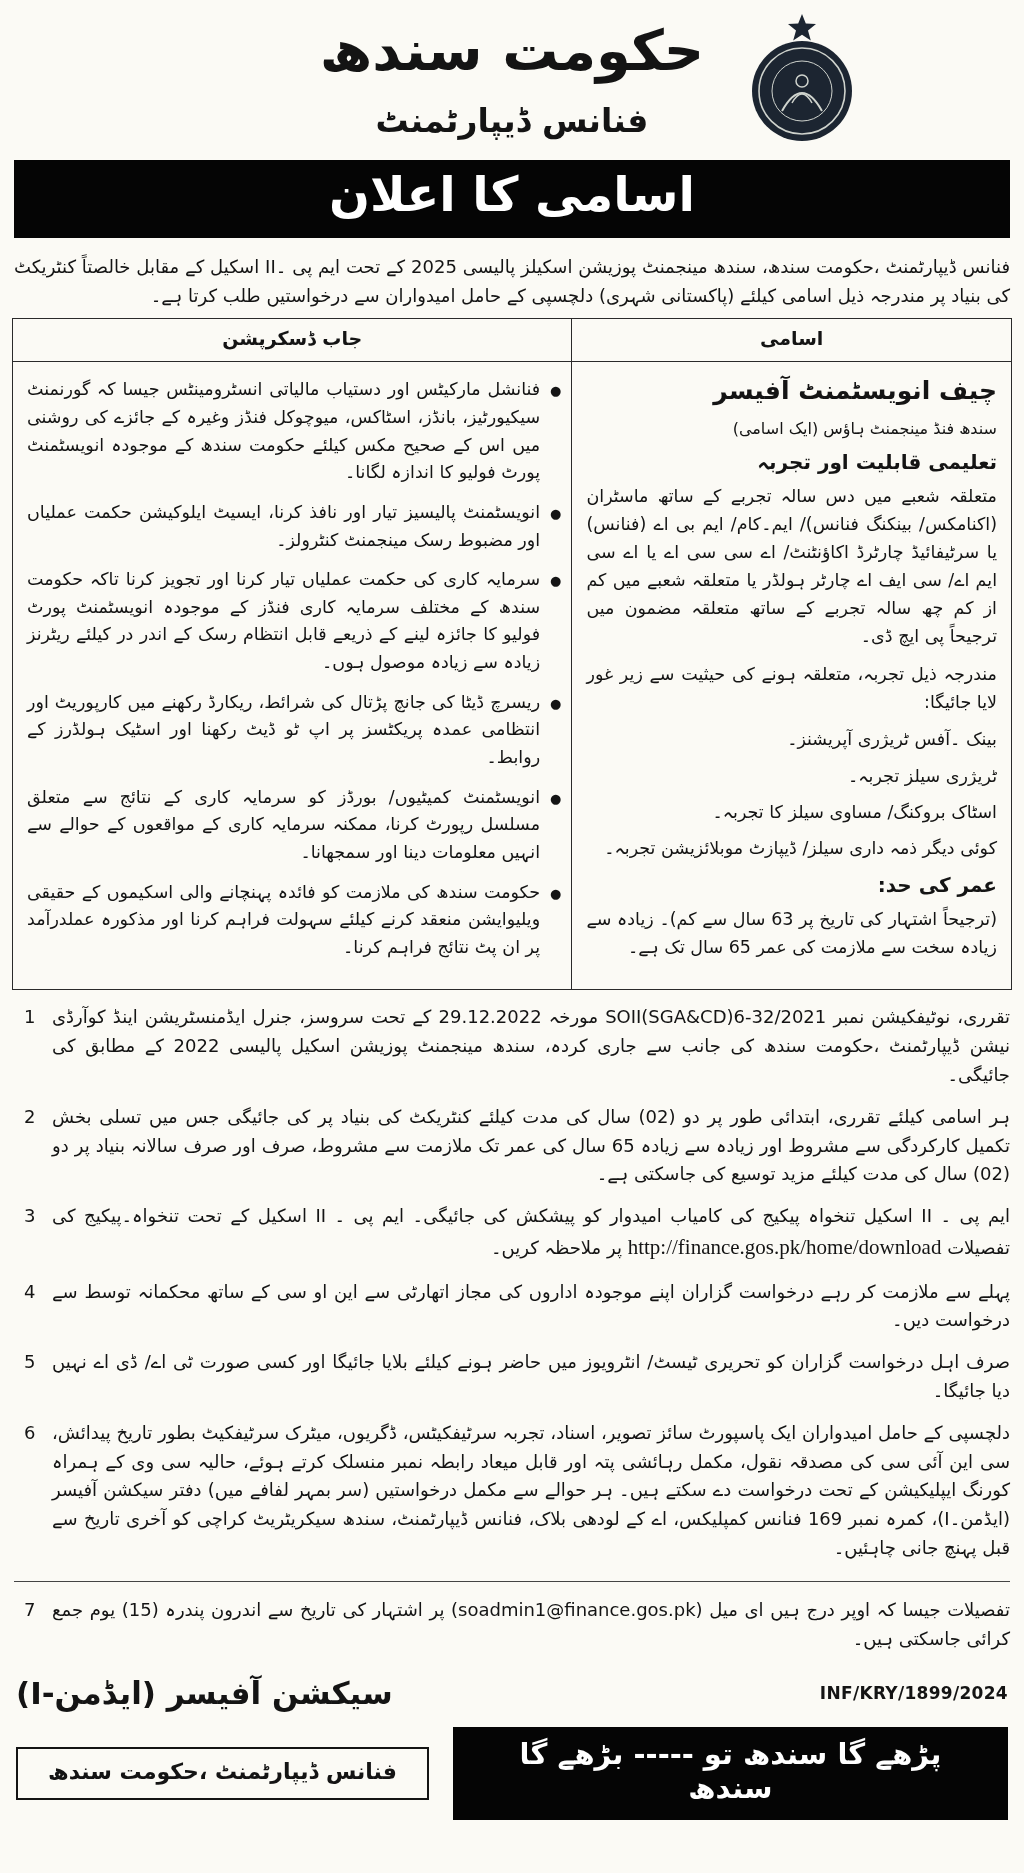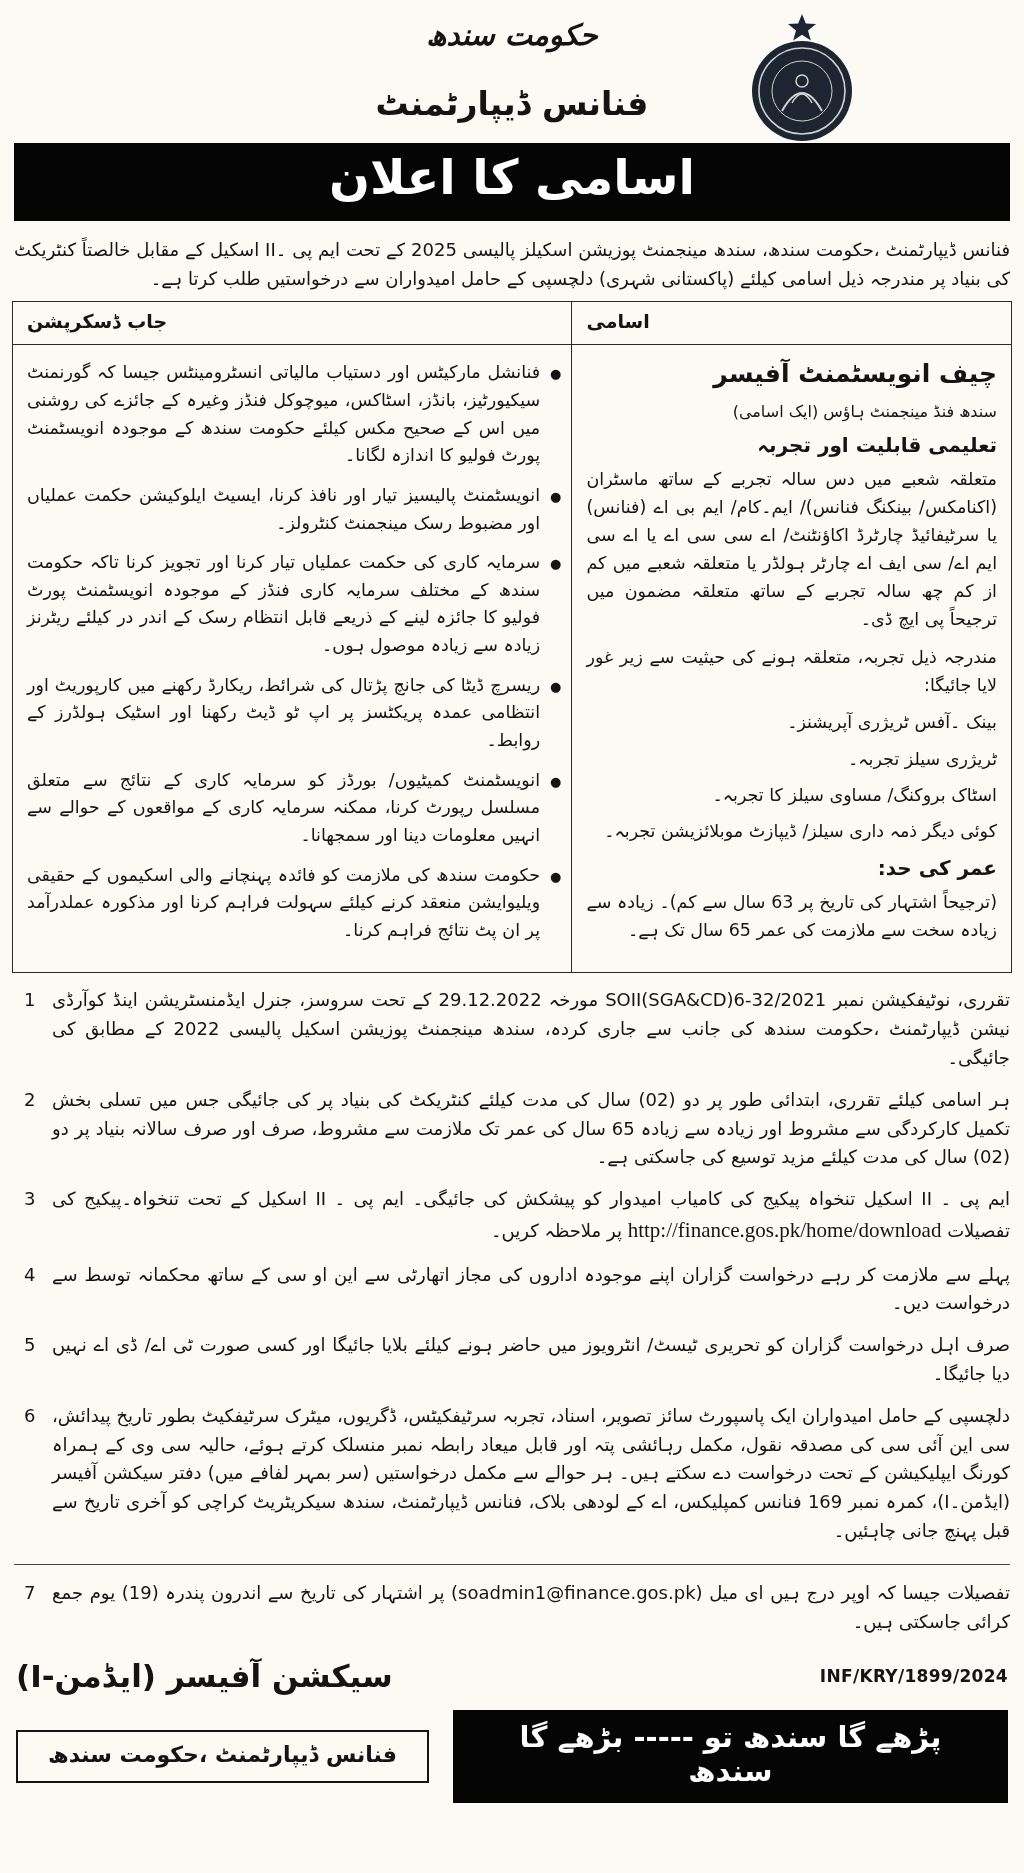--- a/index.html
+++ b/index.html
@@ -3,34 +3,34 @@
 <meta charset="utf-8">
 <style>
 *{margin:0;padding:0;box-sizing:border-box}
 html,body{background:#888;}
 body{font-family:"DejaVu Sans","Liberation Sans",sans-serif;}
 .page{width:1024px;min-height:1873px;margin:0 auto;background:#fbfaf5;color:#141414;padding:8px 12px 24px;position:relative;}
 .ur{direction:rtl;}
 
 
 .header{position:relative;text-align:center;padding:10px 190px 4px;}
-.h-title1{font-size:29px;font-weight:bold;font-style:italic;}
-.h-title2{font-size:33px;font-weight:bold;margin-top:32px;text-align:center;}
+.h-title1{font-size:56px;font-weight:bold;}
+.h-title2{font-size:33px;font-weight:bold;margin-top:18px;text-align:center;}
 .emblem{position:absolute;top:6px;right:155px;width:110px;height:128px;}
 
 
 .banner{background:#050505;color:#fff;text-align:center;font-size:48px;font-weight:bold;margin:16px 2px 0;padding:6px 0 16px;}
 
 
 .intro{font-size:18px;line-height:1.62;text-align:justify;margin:14px 2px 8px;}
 
 
 .jobtable{width:100%;border-collapse:collapse;direction:rtl;margin-top:8px;}
 .jobtable th,.jobtable td{border:1.5px solid #2a2a2a;vertical-align:top;}
-.jobtable th{font-size:19px;font-weight:bold;text-align:left;padding:8px 14px 12px;}
+.jobtable th{font-size:19px;font-weight:bold;text-align:center;padding:8px 14px 12px;}
 .col-vacancy{width:44%;}
 .col-jd{width:56%;}
 .vacancy-cell{padding:10px 14px 16px;}
 .jd-cell{padding:14px 10px 16px 14px;}
 .v-title{font-size:25px;font-weight:bold;margin:4px 0 14px;}
 .v-sub{font-size:16px;margin-bottom:12px;}
 .v-head{font-size:20px;font-weight:bold;margin:12px 0 8px;}
 .v-para{font-size:17.5px;line-height:1.6;text-align:justify;margin-bottom:10px;}
 .v-exp{font-size:17.5px;line-height:1.5;margin-bottom:10px;}
 .jd-item{display:flex;gap:10px;font-size:17.5px;line-height:1.58;margin-bottom:12px;direction:rtl;}
@@ -163,21 +163,21 @@
       <div class="note-text ur">صرف اہل درخواست گزاران کو تحریری ٹیسٹ/ انٹرویوز میں حاضر ہونے کیلئے بلایا جائیگا اور کسی صورت ٹی اے/ ڈی اے نہیں دیا جائیگا۔</div>
     </div>
 
     <div class="note">
       <div class="note-num">6</div>
       <div class="note-text ur">دلچسپی کے حامل امیدواران ایک پاسپورٹ سائز تصویر، اسناد، تجربہ سرٹیفکیٹس، ڈگریوں، میٹرک سرٹیفکیٹ بطور تاریخ پیدائش، سی این آئی سی کی مصدقہ نقول، مکمل رہائشی پتہ اور قابل میعاد رابطہ نمبر منسلک کرتے ہوئے، حالیہ سی وی کے ہمراہ کورنگ ایپلیکیشن کے تحت درخواست دے سکتے ہیں۔ ہر حوالے سے مکمل درخواستیں (سر بمہر لفافے میں) دفتر سیکشن آفیسر (ایڈمن۔I)، کمرہ نمبر 169 فنانس کمپلیکس، اے کے لودھی بلاک، فنانس ڈیپارٹمنٹ، سندھ سیکریٹریٹ کراچی کو آخری تاریخ سے قبل پہنچ جانی چاہئیں۔</div>
     </div>
 
     <div class="note note-sep">
       <div class="note-num">7</div>
-      <div class="note-text ur">تفصیلات جیسا کہ اوپر درج ہیں ای میل (soadmin1@finance.gos.pk) پر اشتہار کی تاریخ سے اندرون پندرہ (19) یوم جمع کرائی جاسکتی ہیں۔</div>
+      <div class="note-text ur">تفصیلات جیسا کہ اوپر درج ہیں ای میل (soadmin1@finance.gos.pk) پر اشتہار کی تاریخ سے اندرون پندرہ (15) یوم جمع کرائی جاسکتی ہیں۔</div>
     </div>
 
   </section>
 
   <div class="footer-row1">
     <div class="officer ur">سیکشن آفیسر (ایڈمن-I)</div>
     <div class="ref">INF/KRY/1899/2024</div>
   </div>
 
   <div class="footer-row2">

